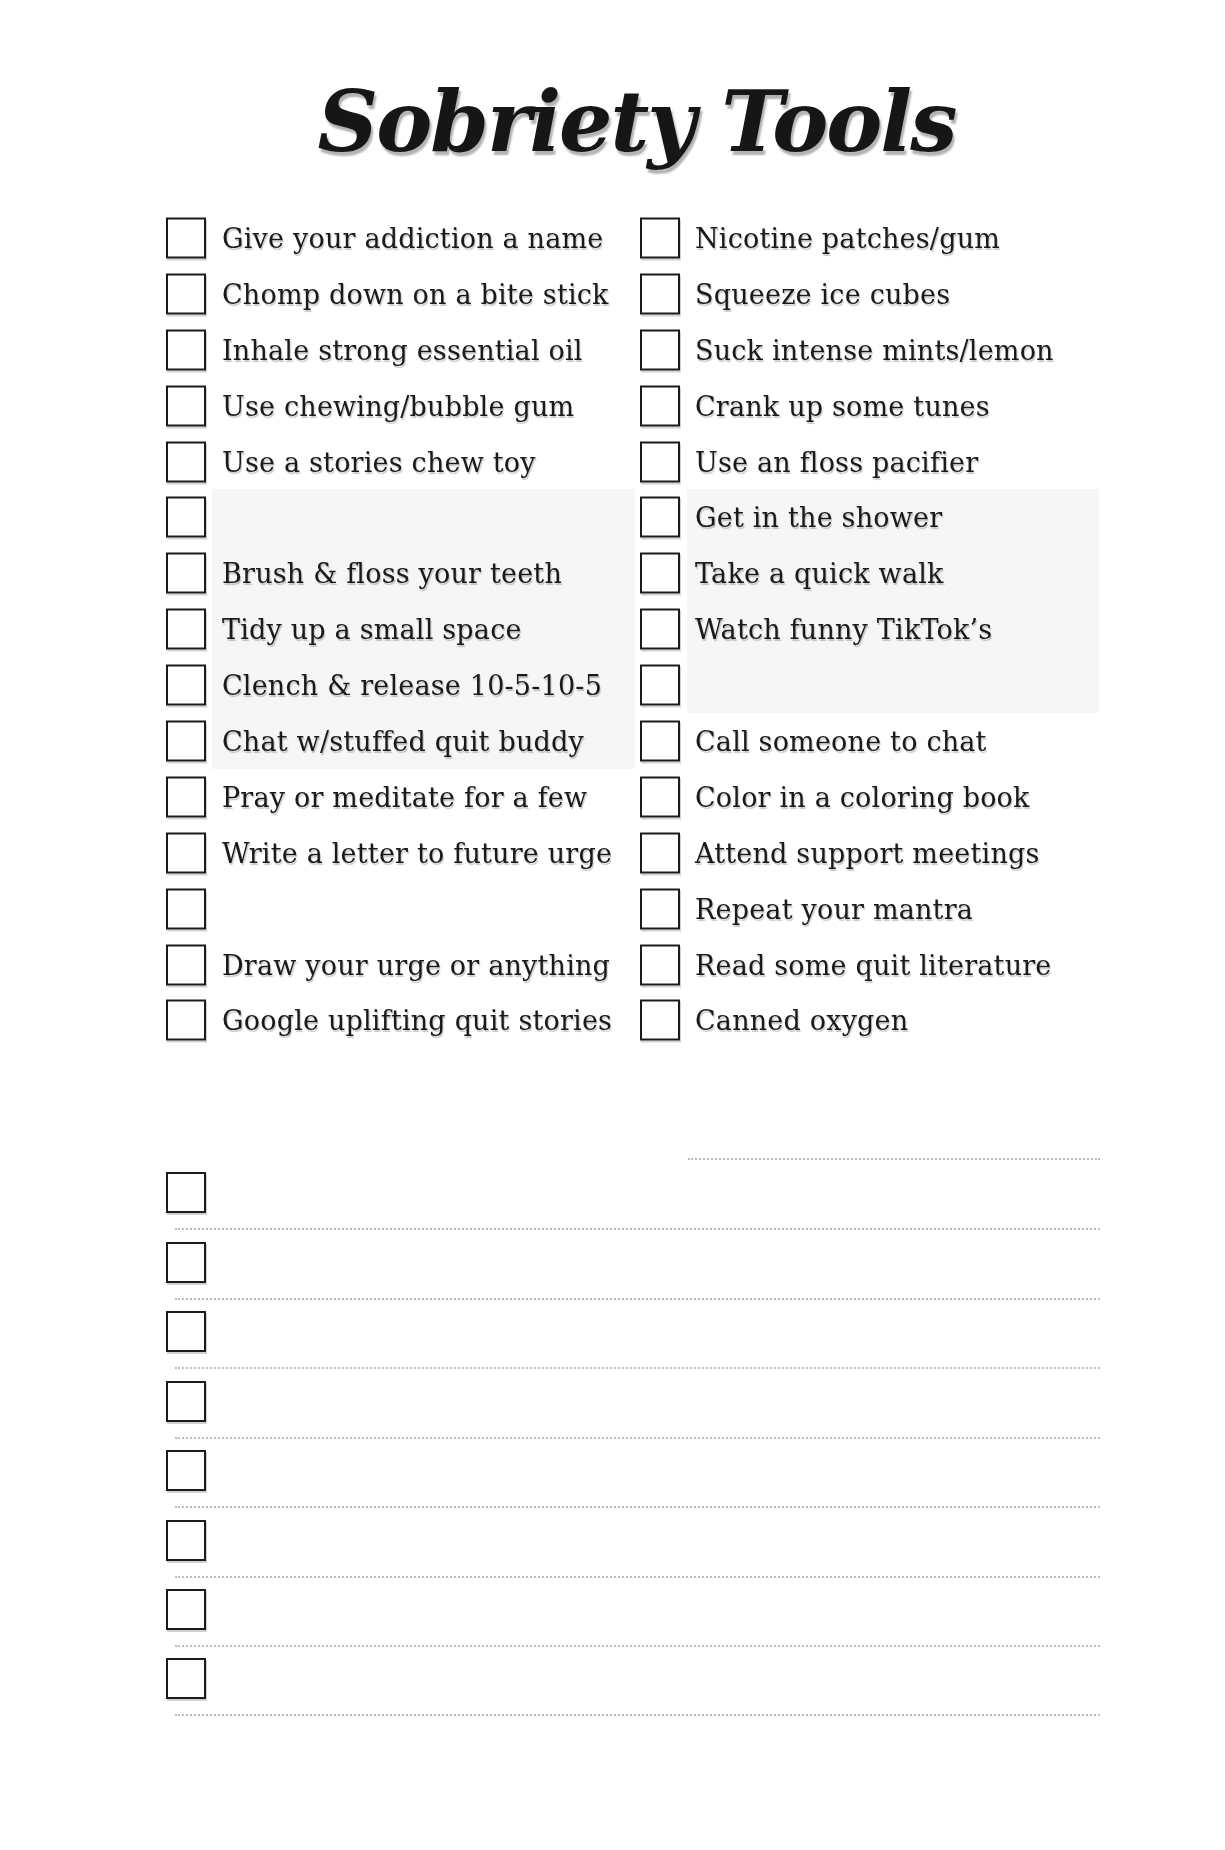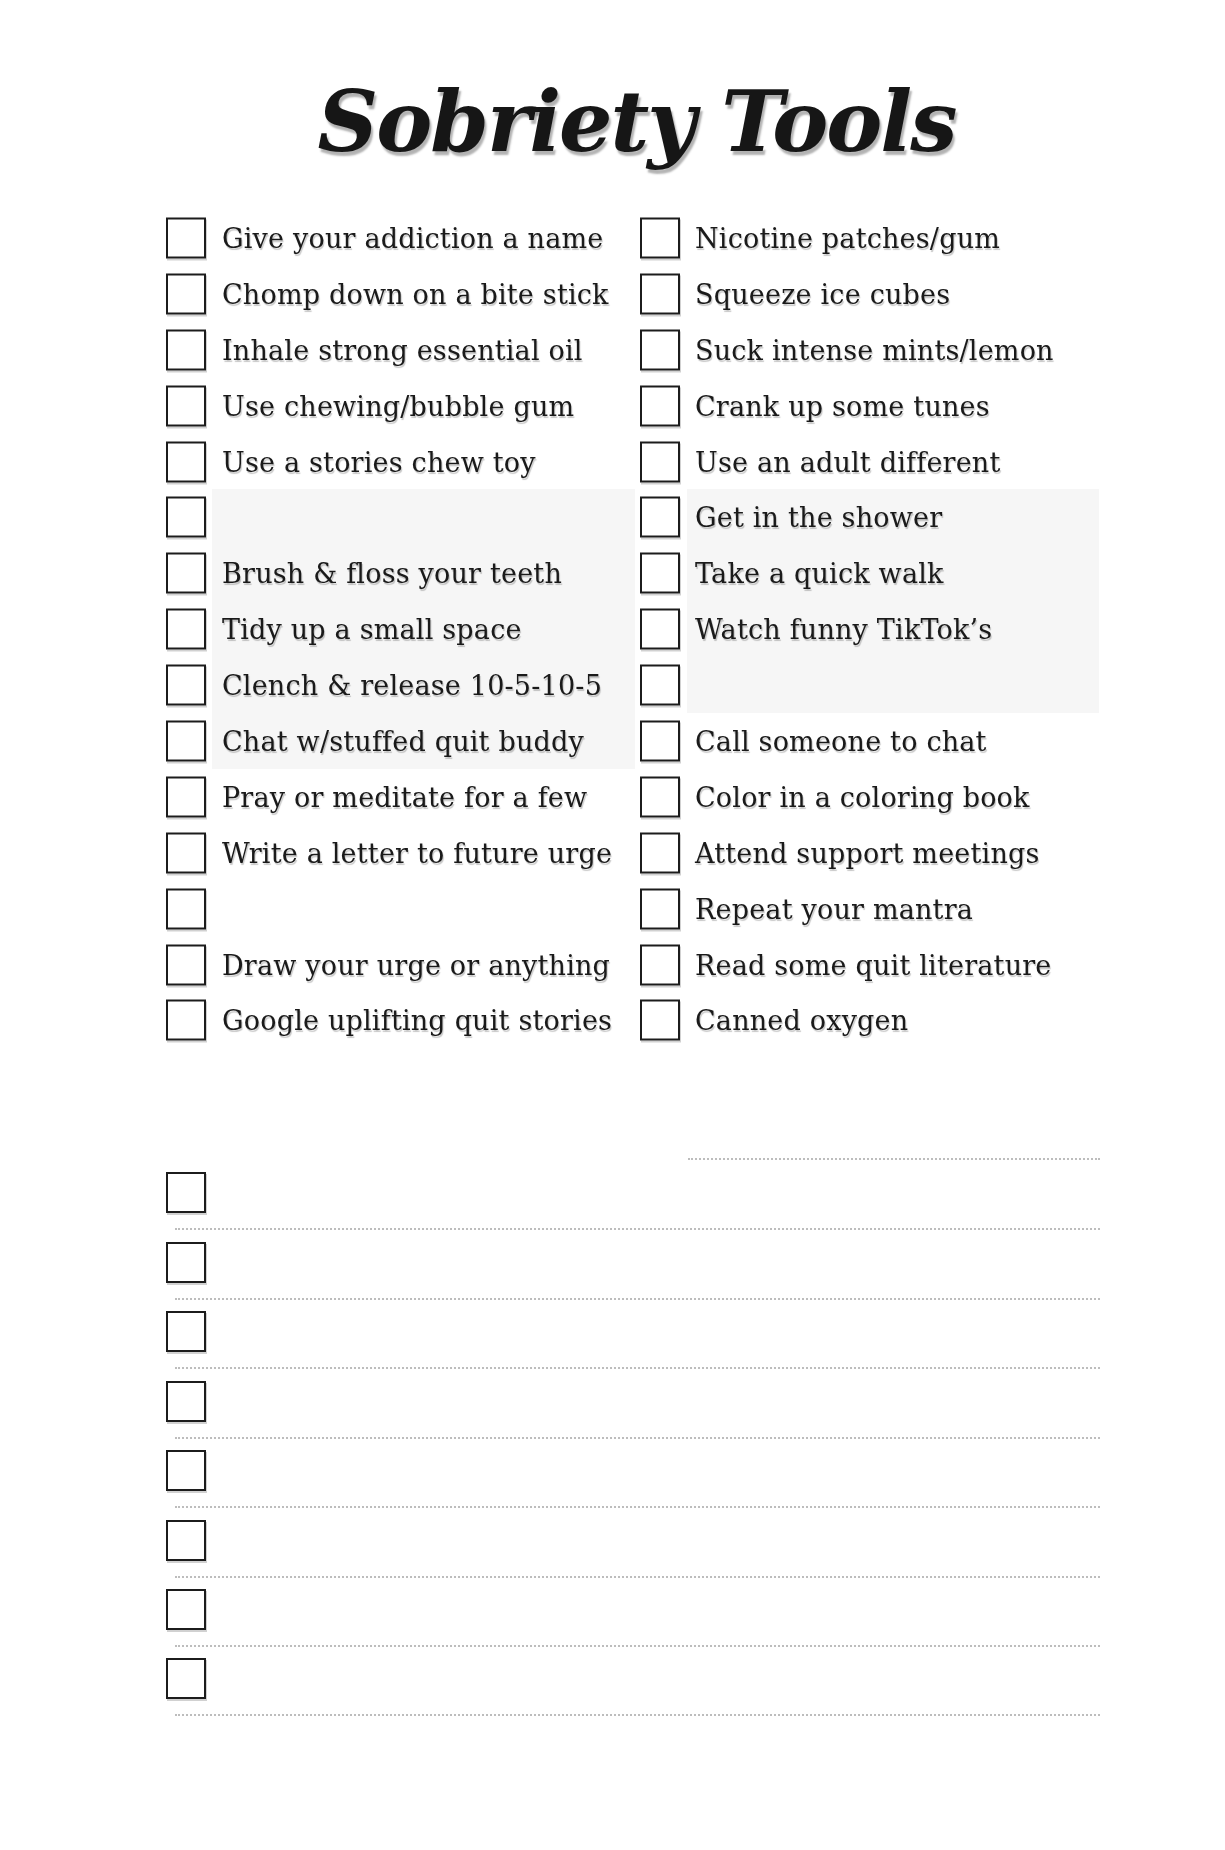--- a/index.html
+++ b/index.html
@@ -82,21 +82,21 @@
   <div class="row">
     <span class="cb cb-l"></span>
     <span class="lb lb-l">Use chewing/bubble gum</span>
     <span class="cb cb-r"></span>
     <span class="lb lb-r">Crank up some tunes</span>
   </div>
   <div class="row">
     <span class="cb cb-l"></span>
     <span class="lb lb-l">Use a stories chew toy</span>
     <span class="cb cb-r"></span>
-    <span class="lb lb-r">Use an adult different</span>
+    <span class="lb lb-r">Use an floss pacifier</span>
   </div>
   <div class="row">
     <span class="cb cb-l"></span>
     <span class="cb cb-r"></span>
     <span class="lb lb-r">Get in the shower</span>
   </div>
   <div class="row">
     <span class="cb cb-l"></span>
     <span class="lb lb-l">Brush &amp; floss your teeth</span>
     <span class="cb cb-r"></span>

